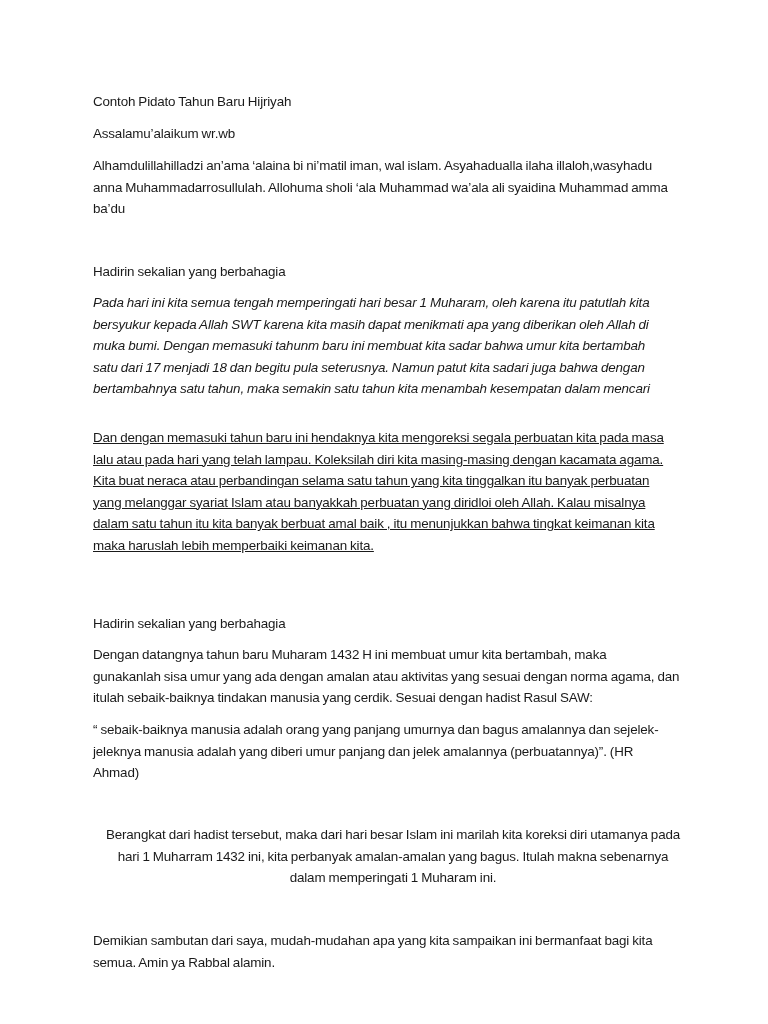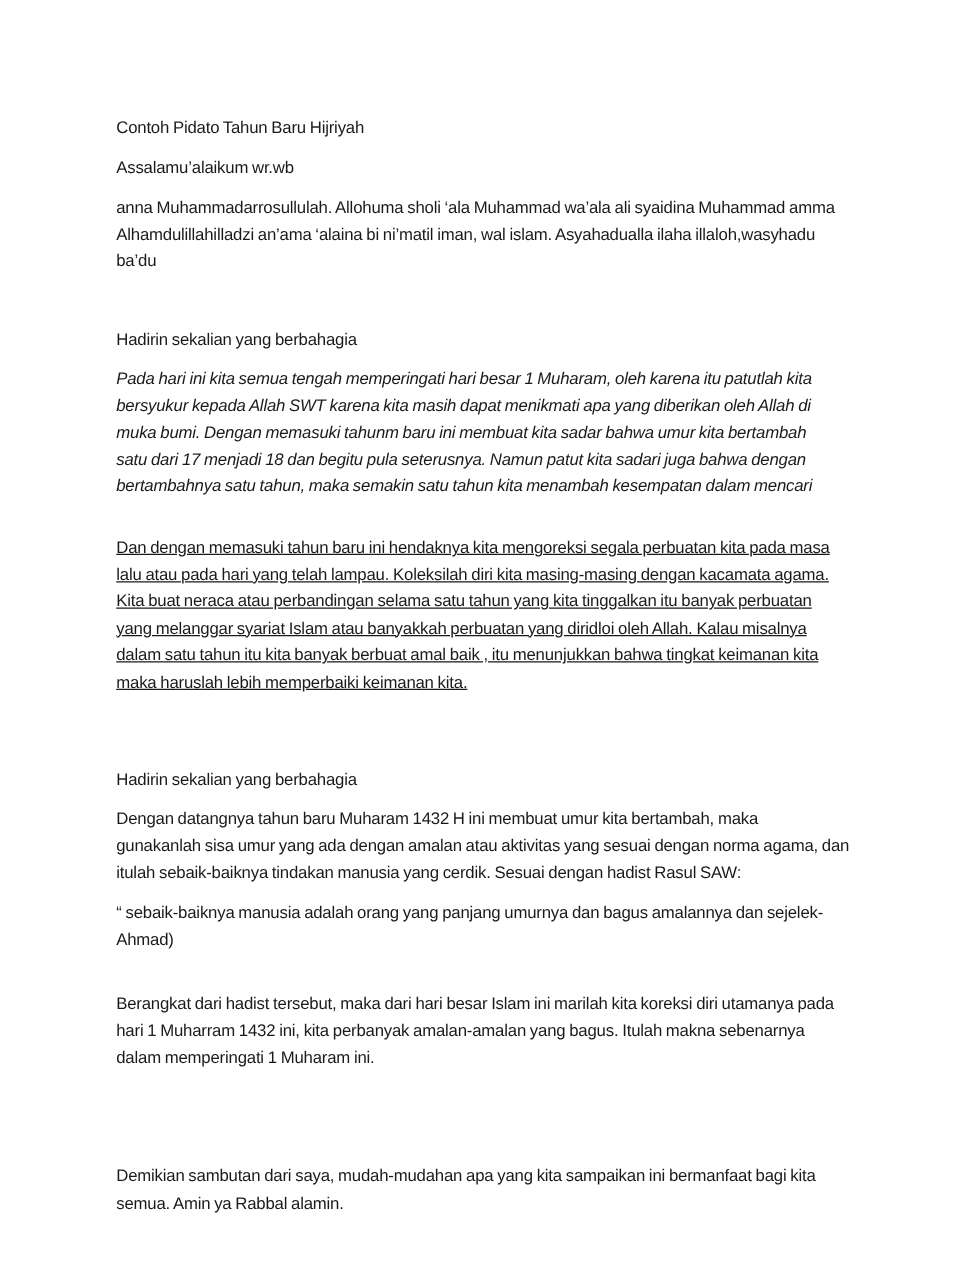--- a/index.html
+++ b/index.html
@@ -44,22 +44,22 @@
 
   <div class="line-block" style="top:91px;">
     <span>Contoh Pidato Tahun Baru Hijriyah</span>
   </div>
 
   <div class="line-block" style="top:123px;">
     <span>Assalamu’alaikum wr.wb</span>
   </div>
 
   <div class="line-block" style="top:155px;">
+    <span>Alhamdulillahilladzi an’ama ‘alaina bi ni’matil iman, wal islam. Asyahadualla ilaha illaloh,wasyhadu</span>
     <span>anna Muhammadarrosullulah. Allohuma sholi ‘ala Muhammad wa’ala ali syaidina Muhammad amma</span>
-    <span>Alhamdulillahilladzi an’ama ‘alaina bi ni’matil iman, wal islam. Asyahadualla ilaha illaloh,wasyhadu</span>
     <span>ba’du</span>
   </div>
 
   <div class="line-block" style="top:261px;">
     <span>Hadirin sekalian yang berbahagia</span>
   </div>
 
   <div class="line-block" style="top:292px;font-style:italic;">
     <span>Pada hari ini kita semua tengah memperingati hari besar 1 Muharam, oleh karena itu patutlah kita</span>
     <span>bersyukur kepada Allah SWT karena kita masih dapat menikmati apa yang diberikan oleh Allah di</span>
@@ -82,24 +82,25 @@
   </div>
 
   <div class="line-block" style="top:644px;">
     <span>Dengan datangnya tahun baru Muharam 1432 H ini membuat umur kita bertambah, maka</span>
     <span>gunakanlah sisa umur yang ada dengan amalan atau aktivitas yang sesuai dengan norma agama, dan</span>
     <span>itulah sebaik-baiknya tindakan manusia yang cerdik. Sesuai dengan hadist Rasul SAW:</span>
   </div>
 
   <div class="line-block" style="top:719px;">
     <span>“ sebaik-baiknya manusia adalah orang yang panjang umurnya dan bagus amalannya dan sejelek-</span>
+    <span>jeleknya manusia adalah yang diberi umur panjang dan jelek amalannya (perbuatannya)”. (HR</span>
     <span>Ahmad)</span>
   </div>
 
-  <div class="line-block" style="top:792px;">
+  <div class="line-block" style="top:824px;text-align:center;">
     <span>Berangkat dari hadist tersebut, maka dari hari besar Islam ini marilah kita koreksi diri utamanya pada</span>
     <span>hari 1 Muharram 1432 ini, kita perbanyak amalan-amalan yang bagus. Itulah makna sebenarnya</span>
     <span>dalam memperingati 1 Muharam ini.</span>
   </div>
 
   <div class="line-block" style="top:930px;">
     <span>Demikian sambutan dari saya, mudah-mudahan apa yang kita sampaikan ini bermanfaat bagi kita</span>
     <span>semua. Amin ya Rabbal alamin.</span>
   </div>
 

